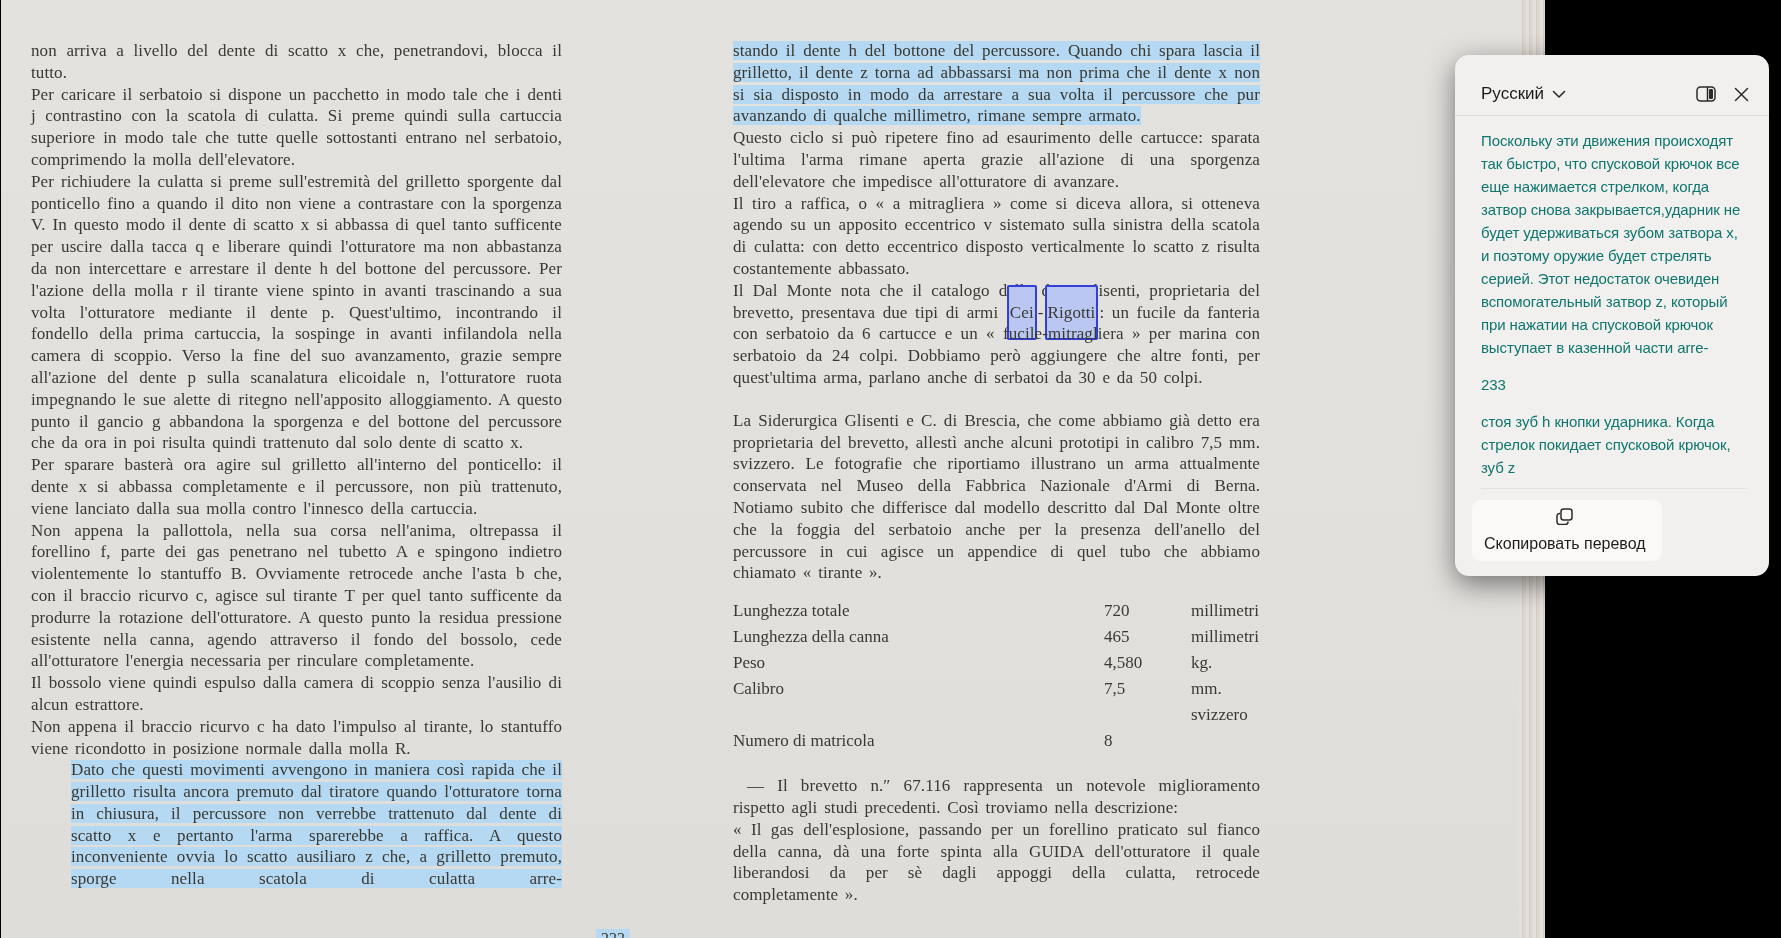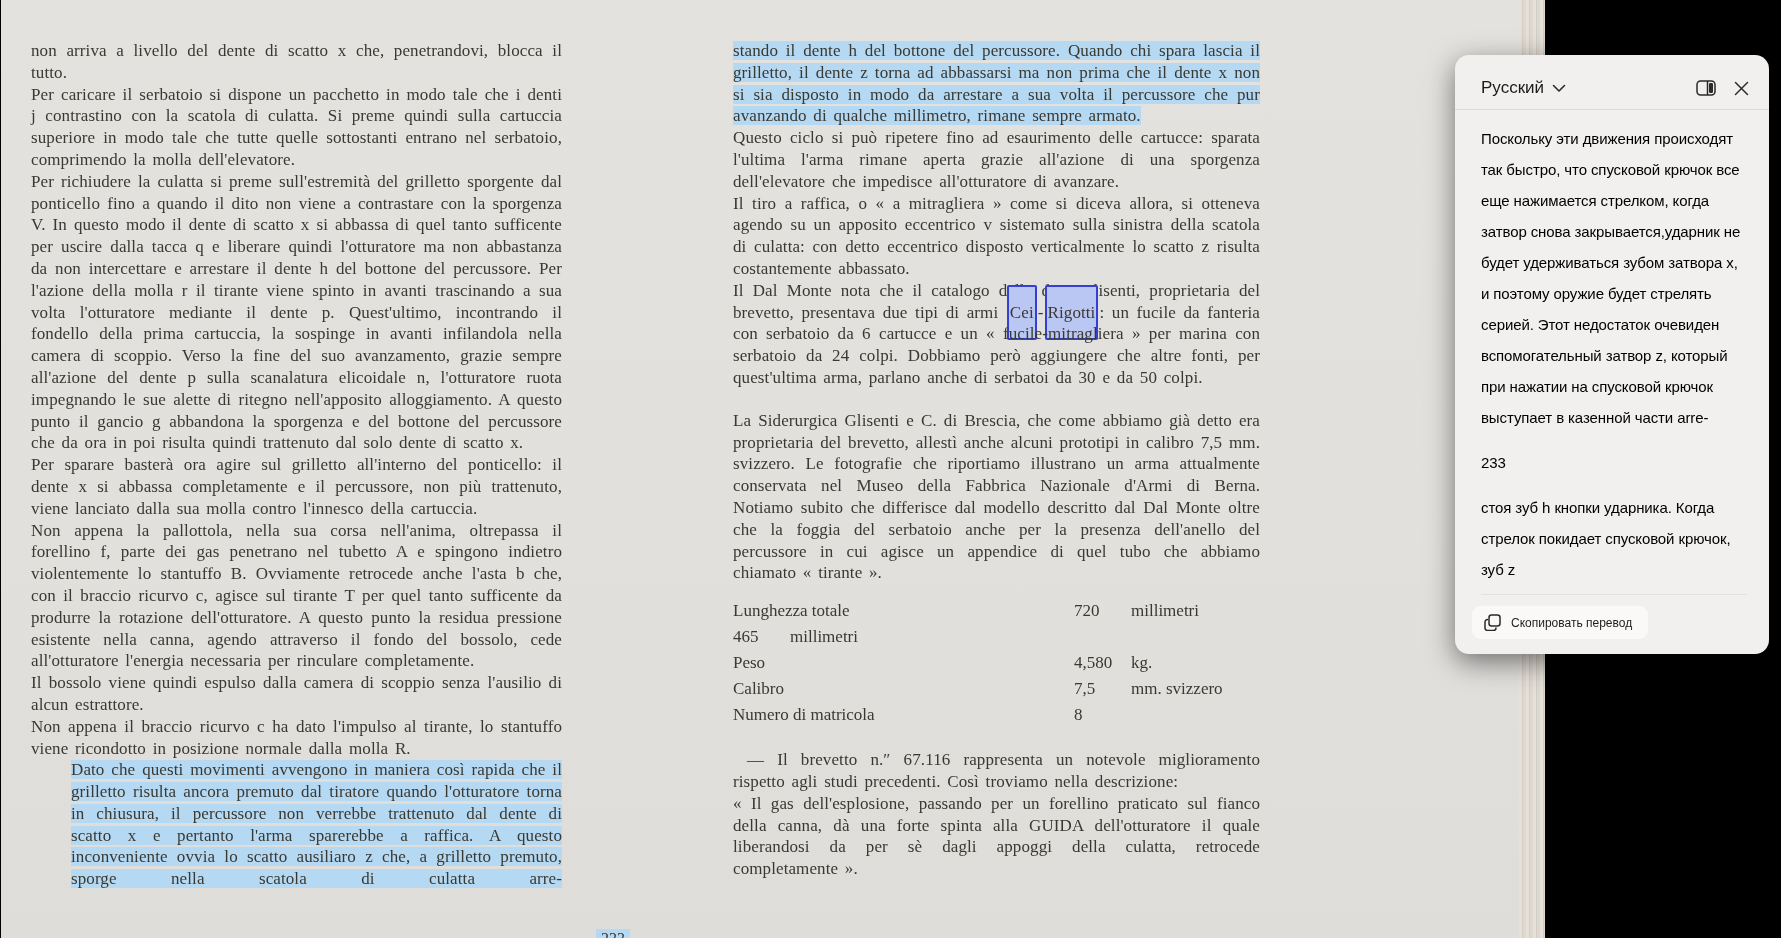--- a/index.html
+++ b/index.html
@@ -26,53 +26,53 @@
   }
   .scan-p.jl{text-align-last:justify;padding-left:40px;}
   .gap-before{margin-top:21px;}
   .indent{text-indent:14px;}
   .hl{background:#b5d8f3;}
   .findbox{
     border:2px solid #3340d6;background:#bac7f2;border-radius:2px;
     padding:16px 1px;margin:0 1px;
   }
   .spec-table{margin:14px 0 20px 0;}
-  .spec-row{display:flex;font-size:17px;line-height:26px;color:#3a3931;}
+  .spec-row{display:flex;font-size:17px;line-height:26px;color:#3a3931;gap:30px;}
   .spec-label{width:341px;}
   .spec-num{width:57px;}
   .spec-unit{flex:1;}
   .page-num{
     position:absolute;left:595px;top:929px;width:34px;height:22px;
     font-size:16px;text-align:center;color:#3a3931;line-height:20px;
   }
   
   .popup{
     position:absolute;left:1455px;top:55px;width:314px;
     background:#f1f0ee;border-radius:14px;
     box-shadow:0 8px 28px rgba(0,0,0,0.5);
     font-family:"Liberation Sans", sans-serif;color:#1d1d1d;
   }
-  .popup-header{display:flex;align-items:center;padding:23px 18px 11px 26px;}
+  .popup-header{display:flex;align-items:center;padding:29px 18px 11px 26px;}
   .lang-select{display:inline-flex;align-items:center;gap:8px;cursor:pointer;}
   .lang-label{font-size:17px;color:#1a1a1a;}
   .header-spacer{flex:1;}
   .icon-btn{
     background:none;border:none;padding:2px;margin-left:14px;cursor:pointer;
     display:inline-flex;align-items:center;color:#2a2a2a;
   }
   .popup-divider{height:1px;background:#dedcd9;}
-  .popup-body{padding:13px 22px 0 26px;font-size:15px;line-height:31px;color:#000000;letter-spacing:-0.1px;}
+  .popup-body{padding:13px 22px 0 26px;font-size:15px;line-height:23px;color:#0f766e;letter-spacing:-0.1px;}
   .popup-body p{margin:0 0 9px 0;}
   .popup-body p.pg{margin:14px 0 14px 0;}
   .copy-divider{height:1px;background:#e3e1de;margin:2px 22px 10px 26px;}
   .copy-btn{
     display:inline-flex;align-items:center;gap:10px;
     margin:0 0 14px 16px;padding:8px 16px 8px 12px;
     background:#faf9f7;border:1px solid rgba(0,0,0,0.03);border-radius:10px;
-    font-family:"Liberation Sans", sans-serif;font-size:12px;color:#1d1d1d;cursor:pointer;
+    font-family:"Liberation Sans", sans-serif;font-size:16px;color:#1d1d1d;cursor:pointer;flex-direction:column;
   }
   svg{display:block;}
 </style>
 </head>
 <body>
 
 <div class="scan-page">
   <div class="col" id="left-col">
       <p class="scan-p"><span>non arriva a livello del dente di scatto x che, penetrandovi, blocca il tutto.</span></p>
       <p class="scan-p"><span>Per caricare il serbatoio si dispone un pacchetto in modo tale che i denti j contrastino con la scatola di culatta. Si preme quindi sulla cartuccia superiore in modo tale che tutte quelle sottostanti entrano nel serbatoio, comprimendo la molla dell'elevatore.</span></p>
@@ -89,20 +89,21 @@
       <p class="scan-p"><span>Il tiro a raffica, o « a mitragliera » come si diceva allora, si otteneva agendo su un apposito eccentrico v sistemato sulla sinistra della scatola di culatta: con detto eccentrico disposto verticalmente lo scatto z risulta costantemente abbassato.</span></p>
       <p class="scan-p"><span>Il Dal Monte nota che il catalogo della ditta Glisenti, proprietaria del brevetto, presentava due tipi di armi </span><span class="findbox">Cei</span><span>-</span><span class="findbox">Rigotti</span><span>: un fucile da fanteria con serbatoio da 6 cartucce e un « fucile-mitragliera » per marina con serbatoio da 24 colpi. Dobbiamo però aggiungere che altre fonti, per quest'ultima arma, parlano anche di serbatoi da 30 e da 50 colpi.</span></p>
       <p class="scan-p gap-before"><span>La Siderurgica Glisenti e C. di Brescia, che come abbiamo già detto era proprietaria del brevetto, allestì anche alcuni prototipi in calibro 7,5 mm. svizzero. Le fotografie che riportiamo illustrano un arma attualmente conservata nel Museo della Fabbrica Nazionale d'Armi di Berna. Notiamo subito che differisce dal modello descritto dal Dal Monte oltre che la foggia del serbatoio anche per la presenza dell'anello del percussore in cui agisce un appendice di quel tubo che abbiamo chiamato « tirante ».</span></p>
       <div class="spec-table">
         <div class="spec-row">
           <span class="spec-label">Lunghezza totale</span>
           <span class="spec-num">720</span>
           <span class="spec-unit">millimetri</span>
         </div>
         <div class="spec-row">
+          <span class="spec-label">Lunghezza della canna</span>
           <span class="spec-num">465</span>
           <span class="spec-unit">millimetri</span>
         </div>
         <div class="spec-row">
           <span class="spec-label">Peso</span>
           <span class="spec-num">4,580</span>
           <span class="spec-unit">kg.</span>
         </div>
         <div class="spec-row">
           <span class="spec-label">Calibro</span>

